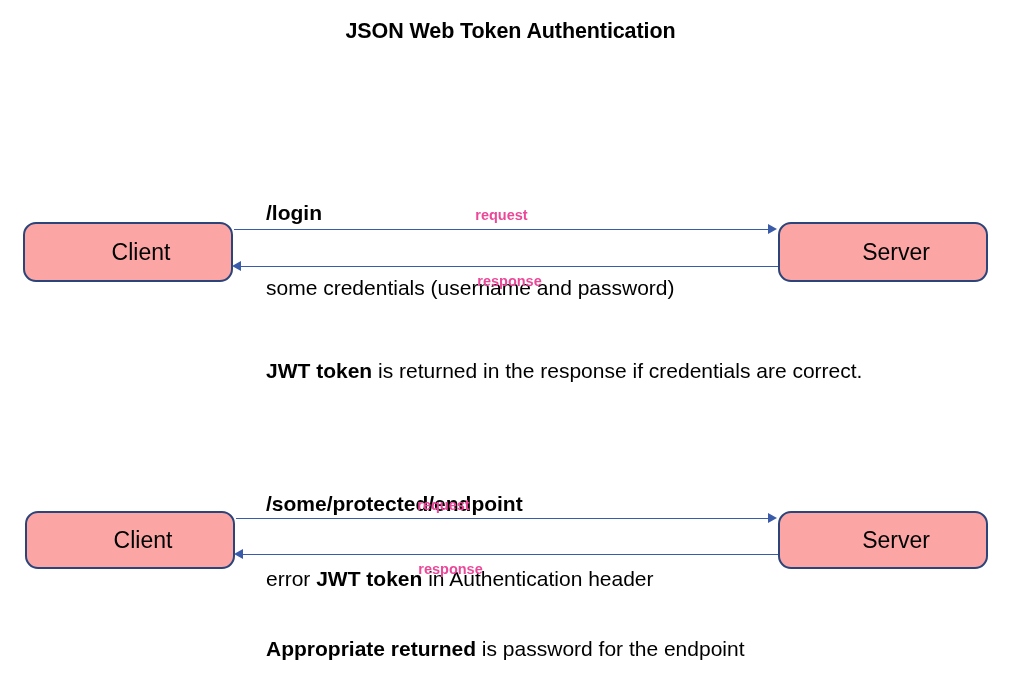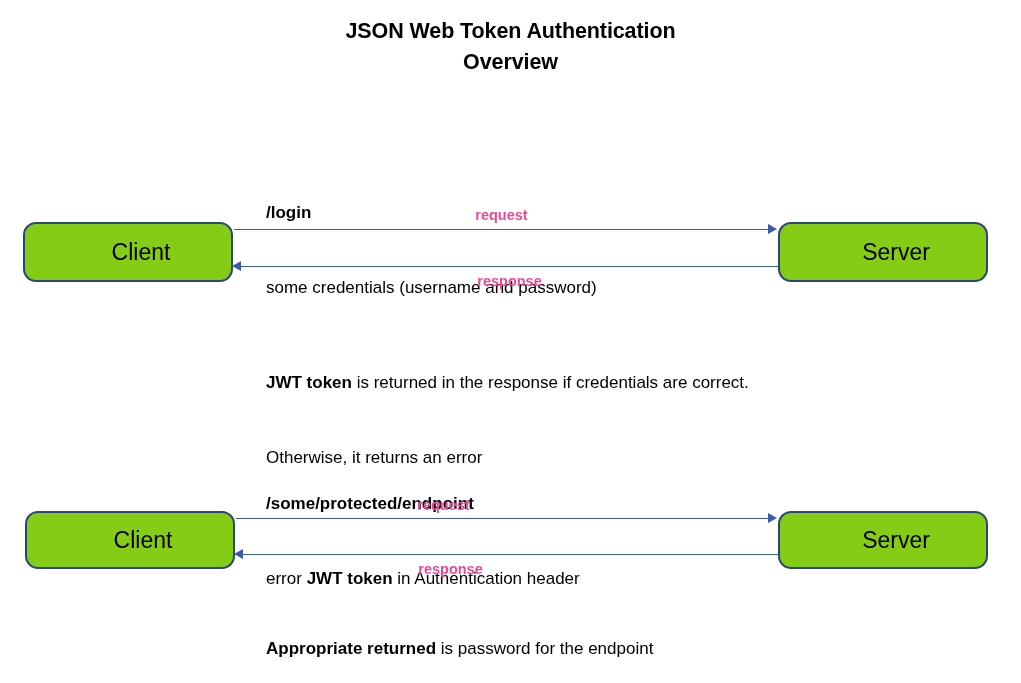--- a/index.html
+++ b/index.html
@@ -32,21 +32,21 @@
     font-weight: bold;
     line-height: 31px;
     letter-spacing: -0.1px;
     color: #000000;
   }
   .title-line { display: block; }
 
   
   .node {
     box-sizing: border-box;
-    background: #84cc16;
+    background: #fca5a5;
     border: 2.5px solid #2b4479;
     border-radius: 13px;
     display: flex;
     align-items: center;
     justify-content: center;
     font-size: 23px;
     line-height: 1;
     color: #000000;
     padding-left: 26px;
   }
@@ -69,35 +69,34 @@
     font-size: 14.5px;
     font-weight: bold;
     color: #ec4899;
     white-space: nowrap;
     text-align: center;
     line-height: 18px;
   }
 
   
   .note {
-    font-size: 17px;
+    font-size: 21px;
     line-height: 25px;
     color: #000000;
     white-space: pre-wrap;
   }
   .note b { font-weight: bold; }
 </style>
 </head>
 <body>
 
 <div id="canvas">
 
   <div class="abs title">
     <span class="title-line">JSON Web Token Authentication</span>
-    <span class="title-line">Overview</span>
   </div>
 
   <div class="abs" style="left:0;top:0;width:1021px;height:683px;pointer-events:none;">
 
     <div class="abs note" style="left:266px;top:150px;width:620px;pointer-events:auto;">
       <div><b>/login</b></div>
       <div>some credentials (username and password)</div>
     </div>
 
     <div class="abs node" style="left:23px;top:222px;width:210px;height:60px;pointer-events:auto;">
@@ -109,23 +108,22 @@
     </div>
 
     <div class="abs arrow-line" style="left:234px;top:229px;width:535px;"></div>
     <div class="abs arrow-head right" style="left:768px;top:224px;"></div>
     <div class="abs arrow-label" style="left:234px;top:206px;width:535px;">request</div>
 
     <div class="abs arrow-line" style="left:241px;top:266px;width:537px;"></div>
     <div class="abs arrow-head left" style="left:232px;top:261px;"></div>
     <div class="abs arrow-label" style="left:241px;top:272px;width:537px;">response</div>
 
-    <div class="abs note" style="left:266px;top:320px;width:660px;pointer-events:auto;">
+    <div class="abs note" style="left:266px;top:308px;width:660px;pointer-events:auto;">
       <div><b>JWT token</b><span> is returned in the response if credentials are correct.</span></div>
-      <div>Otherwise, it returns an error</div>
     </div>
   </div>
 
   <div class="abs" style="left:0;top:0;width:962px;height:683px;pointer-events:none;">
 
     <div class="abs note" style="left:266px;top:441px;width:620px;pointer-events:auto;">
       <div><b>/some/protected/endpoint</b></div>
       <div><span>error </span><b>JWT token</b><span> in Authentication header</span></div>
     </div>
 

